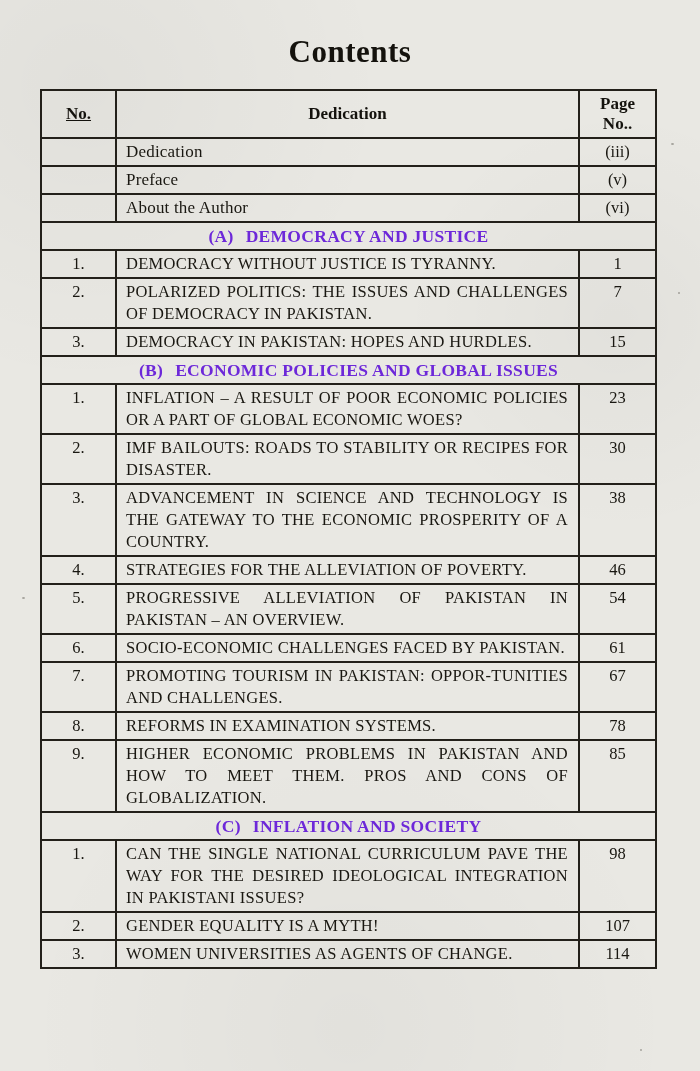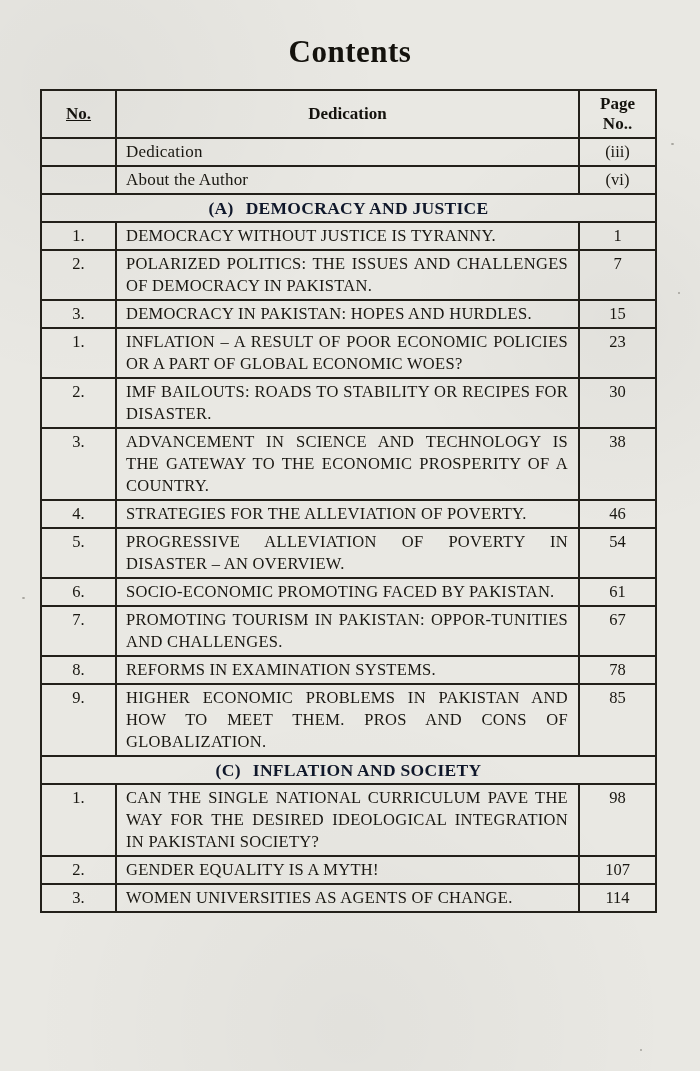--- a/index.html
+++ b/index.html
@@ -84,21 +84,21 @@
     font-size: 17px;
     letter-spacing: 0.2px;
   }
   td.section-cell {
     text-align: center;
     font-weight: 700;
     font-size: 17.5px;
     letter-spacing: 0.3px;
     line-height: 22px;
     padding: 2px 0;
-    color: #0f172a;
+    color: #6d28d9;
   }
   td.section-cell .section-prefix { margin-right: 12px; }
   
   .speck { position: absolute; background: rgba(40,38,30,0.35); border-radius: 50%; }
   .s1 { width: 3px; height: 2px; left: 671px; top: 143px; }
   .s2 { width: 2px; height: 2px; left: 678px; top: 292px; }
   .s3 { width: 3px; height: 2px; left: 22px;  top: 597px; }
   .s4 { width: 2px; height: 2px; left: 640px; top: 1049px; }
 </style>
 </head>
@@ -129,20 +129,25 @@
       </th>
     </tr>
 
     <tr class="front-row">
       <td class="t-num"></td>
       <td class="t-title">Dedication</td>
       <td class="t-page">(iii)</td>
     </tr>
     <tr class="front-row">
       <td class="t-num"></td>
+      <td class="t-title">Preface</td>
+      <td class="t-page">(v)</td>
+    </tr>
+    <tr class="front-row">
+      <td class="t-num"></td>
       <td class="t-title">About the Author</td>
       <td class="t-page">(vi)</td>
     </tr>
 
     <tr>
       <td class="section-cell" colspan="3">
         <span class="section-prefix">(A)</span><span>DEMOCRACY AND JUSTICE</span>
       </td>
     </tr>
     <tr>
@@ -155,20 +160,25 @@
       <td class="t-title">POLARIZED POLITICS: THE ISSUES AND CHALLENGES OF DEMOCRACY IN PAKISTAN.</td>
       <td class="t-page">7</td>
     </tr>
     <tr>
       <td class="t-num">3.</td>
       <td class="t-title">DEMOCRACY IN PAKISTAN: HOPES AND HURDLES.</td>
       <td class="t-page">15</td>
     </tr>
 
     <tr>
+      <td class="section-cell" colspan="3">
+        <span class="section-prefix">(B)</span><span>ECONOMIC POLICIES AND GLOBAL ISSUES</span>
+      </td>
+    </tr>
+    <tr>
       <td class="t-num">1.</td>
       <td class="t-title">INFLATION – A RESULT OF POOR ECONOMIC POLICIES OR A PART OF GLOBAL ECONOMIC WOES?</td>
       <td class="t-page">23</td>
     </tr>
     <tr>
       <td class="t-num">2.</td>
       <td class="t-title">IMF BAILOUTS: ROADS TO STABILITY OR RECIPES FOR DISASTER.</td>
       <td class="t-page">30</td>
     </tr>
     <tr>
@@ -176,26 +186,26 @@
       <td class="t-title">ADVANCEMENT IN SCIENCE AND TECHNOLOGY IS THE GATEWAY TO THE ECONOMIC PROSPERITY OF A COUNTRY.</td>
       <td class="t-page">38</td>
     </tr>
     <tr>
       <td class="t-num">4.</td>
       <td class="t-title">STRATEGIES FOR THE ALLEVIATION OF POVERTY.</td>
       <td class="t-page">46</td>
     </tr>
     <tr>
       <td class="t-num">5.</td>
-      <td class="t-title">PROGRESSIVE ALLEVIATION OF POVERTY IN DISASTER – AN OVERVIEW.</td>
+      <td class="t-title">PROGRESSIVE ALLEVIATION OF PAKISTAN IN PAKISTAN – AN OVERVIEW.</td>
       <td class="t-page">54</td>
     </tr>
     <tr>
       <td class="t-num">6.</td>
-      <td class="t-title">SOCIO-ECONOMIC PROMOTING FACED BY PAKISTAN.</td>
+      <td class="t-title">SOCIO-ECONOMIC CHALLENGES FACED BY PAKISTAN.</td>
       <td class="t-page">61</td>
     </tr>
     <tr>
       <td class="t-num">7.</td>
       <td class="t-title">PROMOTING TOURISM IN PAKISTAN: OPPOR-TUNITIES AND CHALLENGES.</td>
       <td class="t-page">67</td>
     </tr>
     <tr>
       <td class="t-num">8.</td>
       <td class="t-title">REFORMS IN EXAMINATION SYSTEMS.</td>
@@ -207,21 +217,21 @@
       <td class="t-page">85</td>
     </tr>
 
     <tr>
       <td class="section-cell" colspan="3">
         <span class="section-prefix">(C)</span><span>INFLATION AND SOCIETY</span>
       </td>
     </tr>
     <tr>
       <td class="t-num">1.</td>
-      <td class="t-title">CAN THE SINGLE NATIONAL CURRICULUM PAVE THE WAY FOR THE DESIRED IDEOLOGICAL INTEGRATION IN PAKISTANI SOCIETY?</td>
+      <td class="t-title">CAN THE SINGLE NATIONAL CURRICULUM PAVE THE WAY FOR THE DESIRED IDEOLOGICAL INTEGRATION IN PAKISTANI ISSUES?</td>
       <td class="t-page">98</td>
     </tr>
     <tr>
       <td class="t-num">2.</td>
       <td class="t-title">GENDER EQUALITY IS A MYTH!</td>
       <td class="t-page">107</td>
     </tr>
     <tr>
       <td class="t-num">3.</td>
       <td class="t-title">WOMEN UNIVERSITIES AS AGENTS OF CHANGE.</td>

